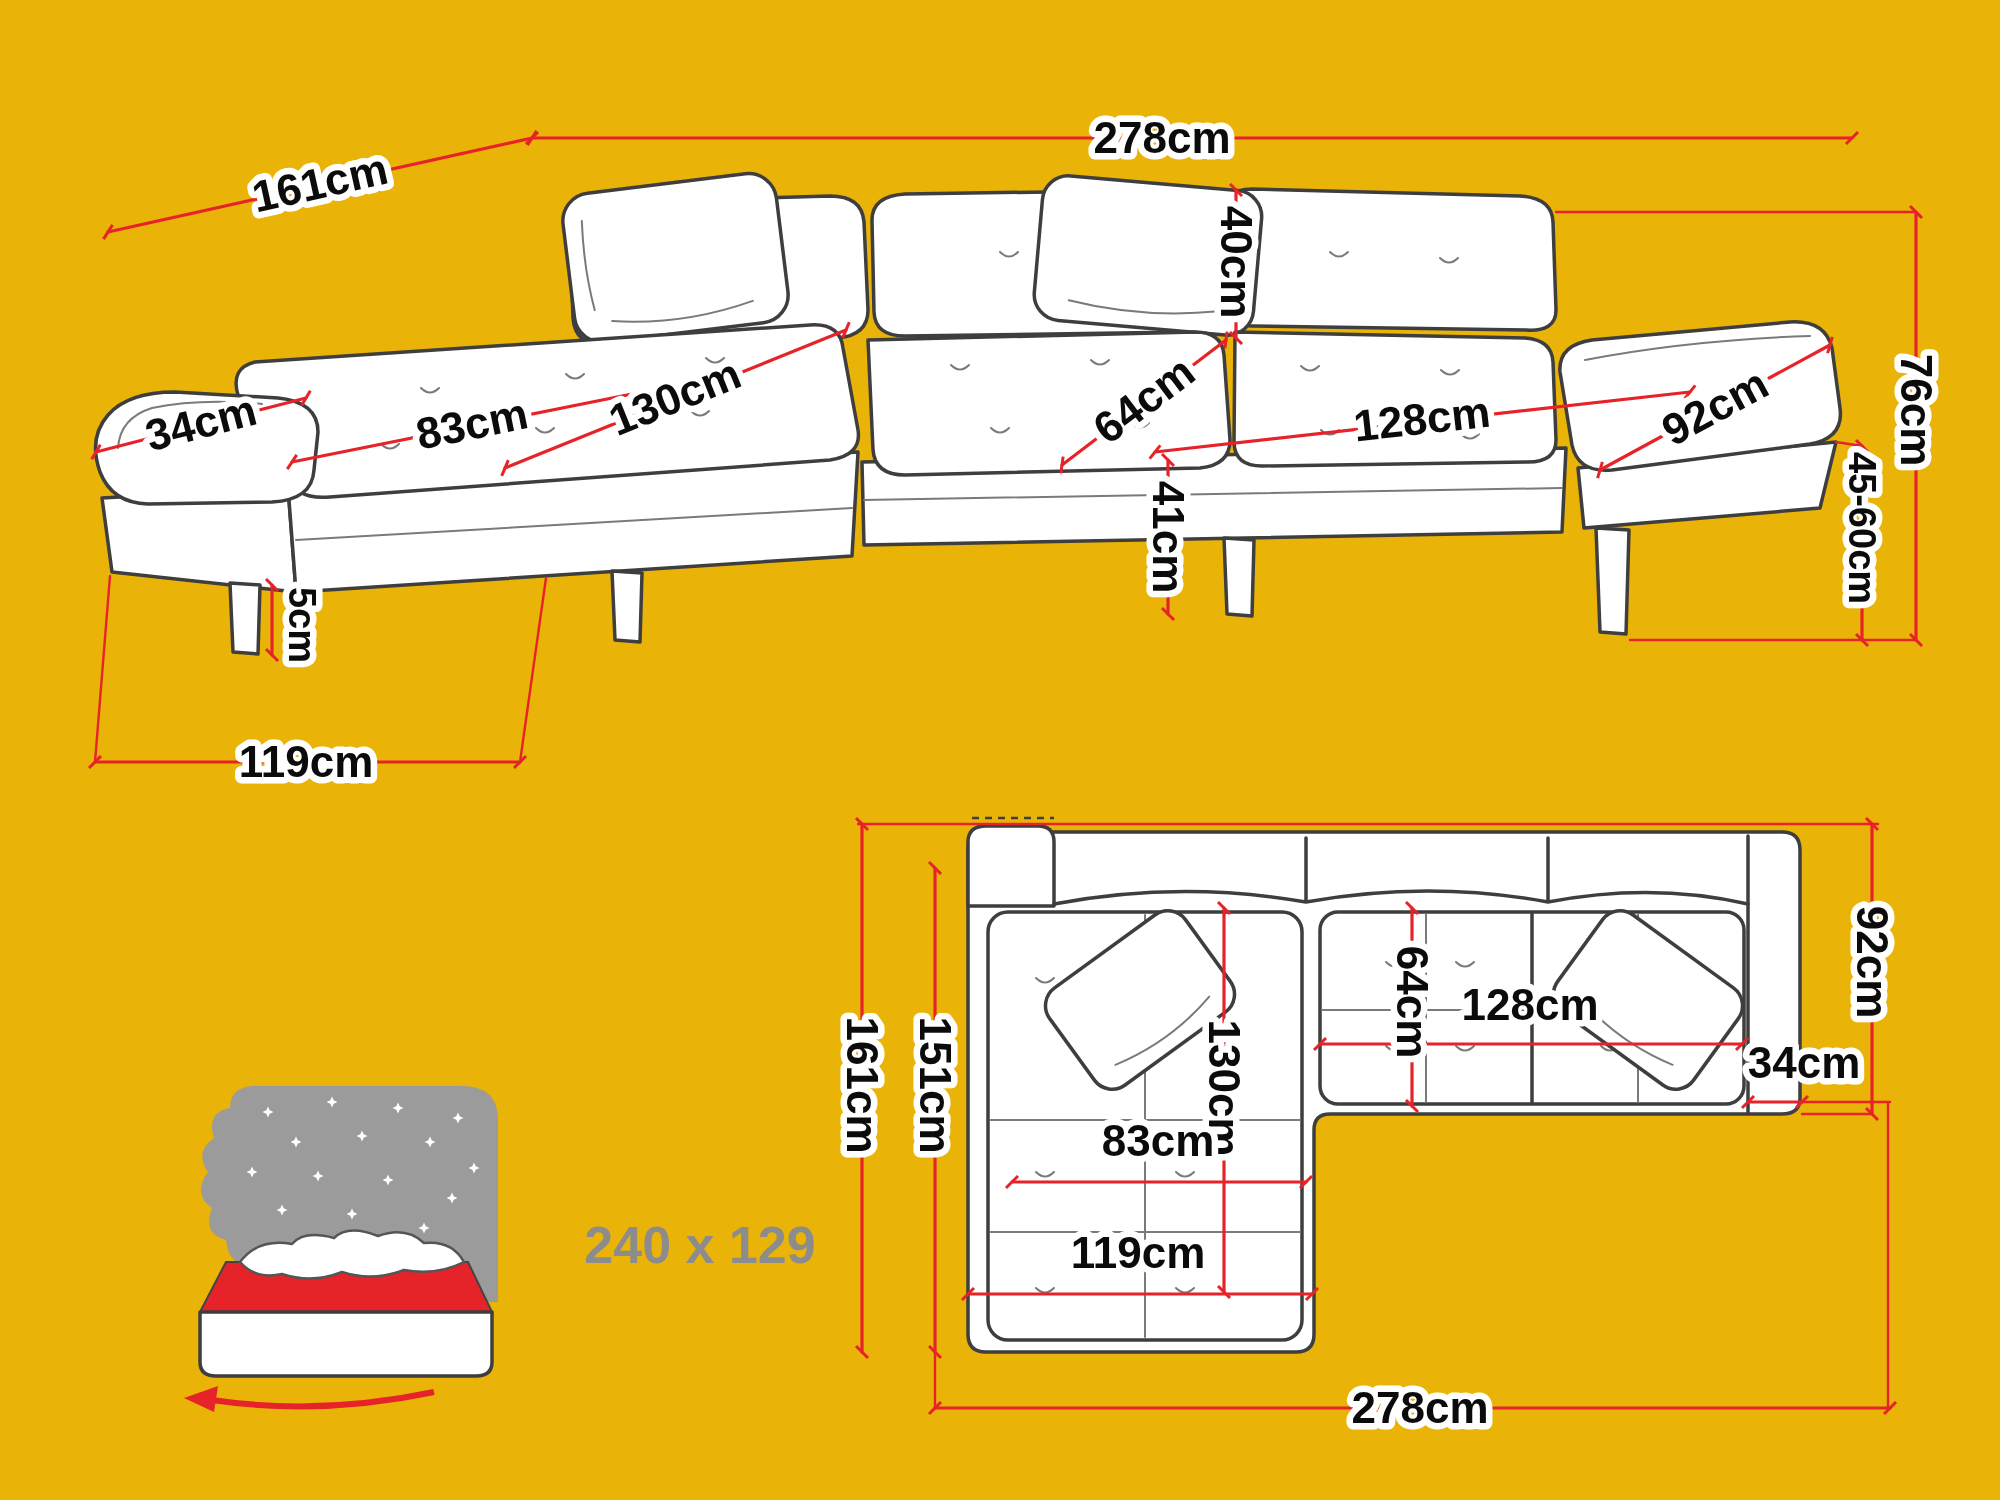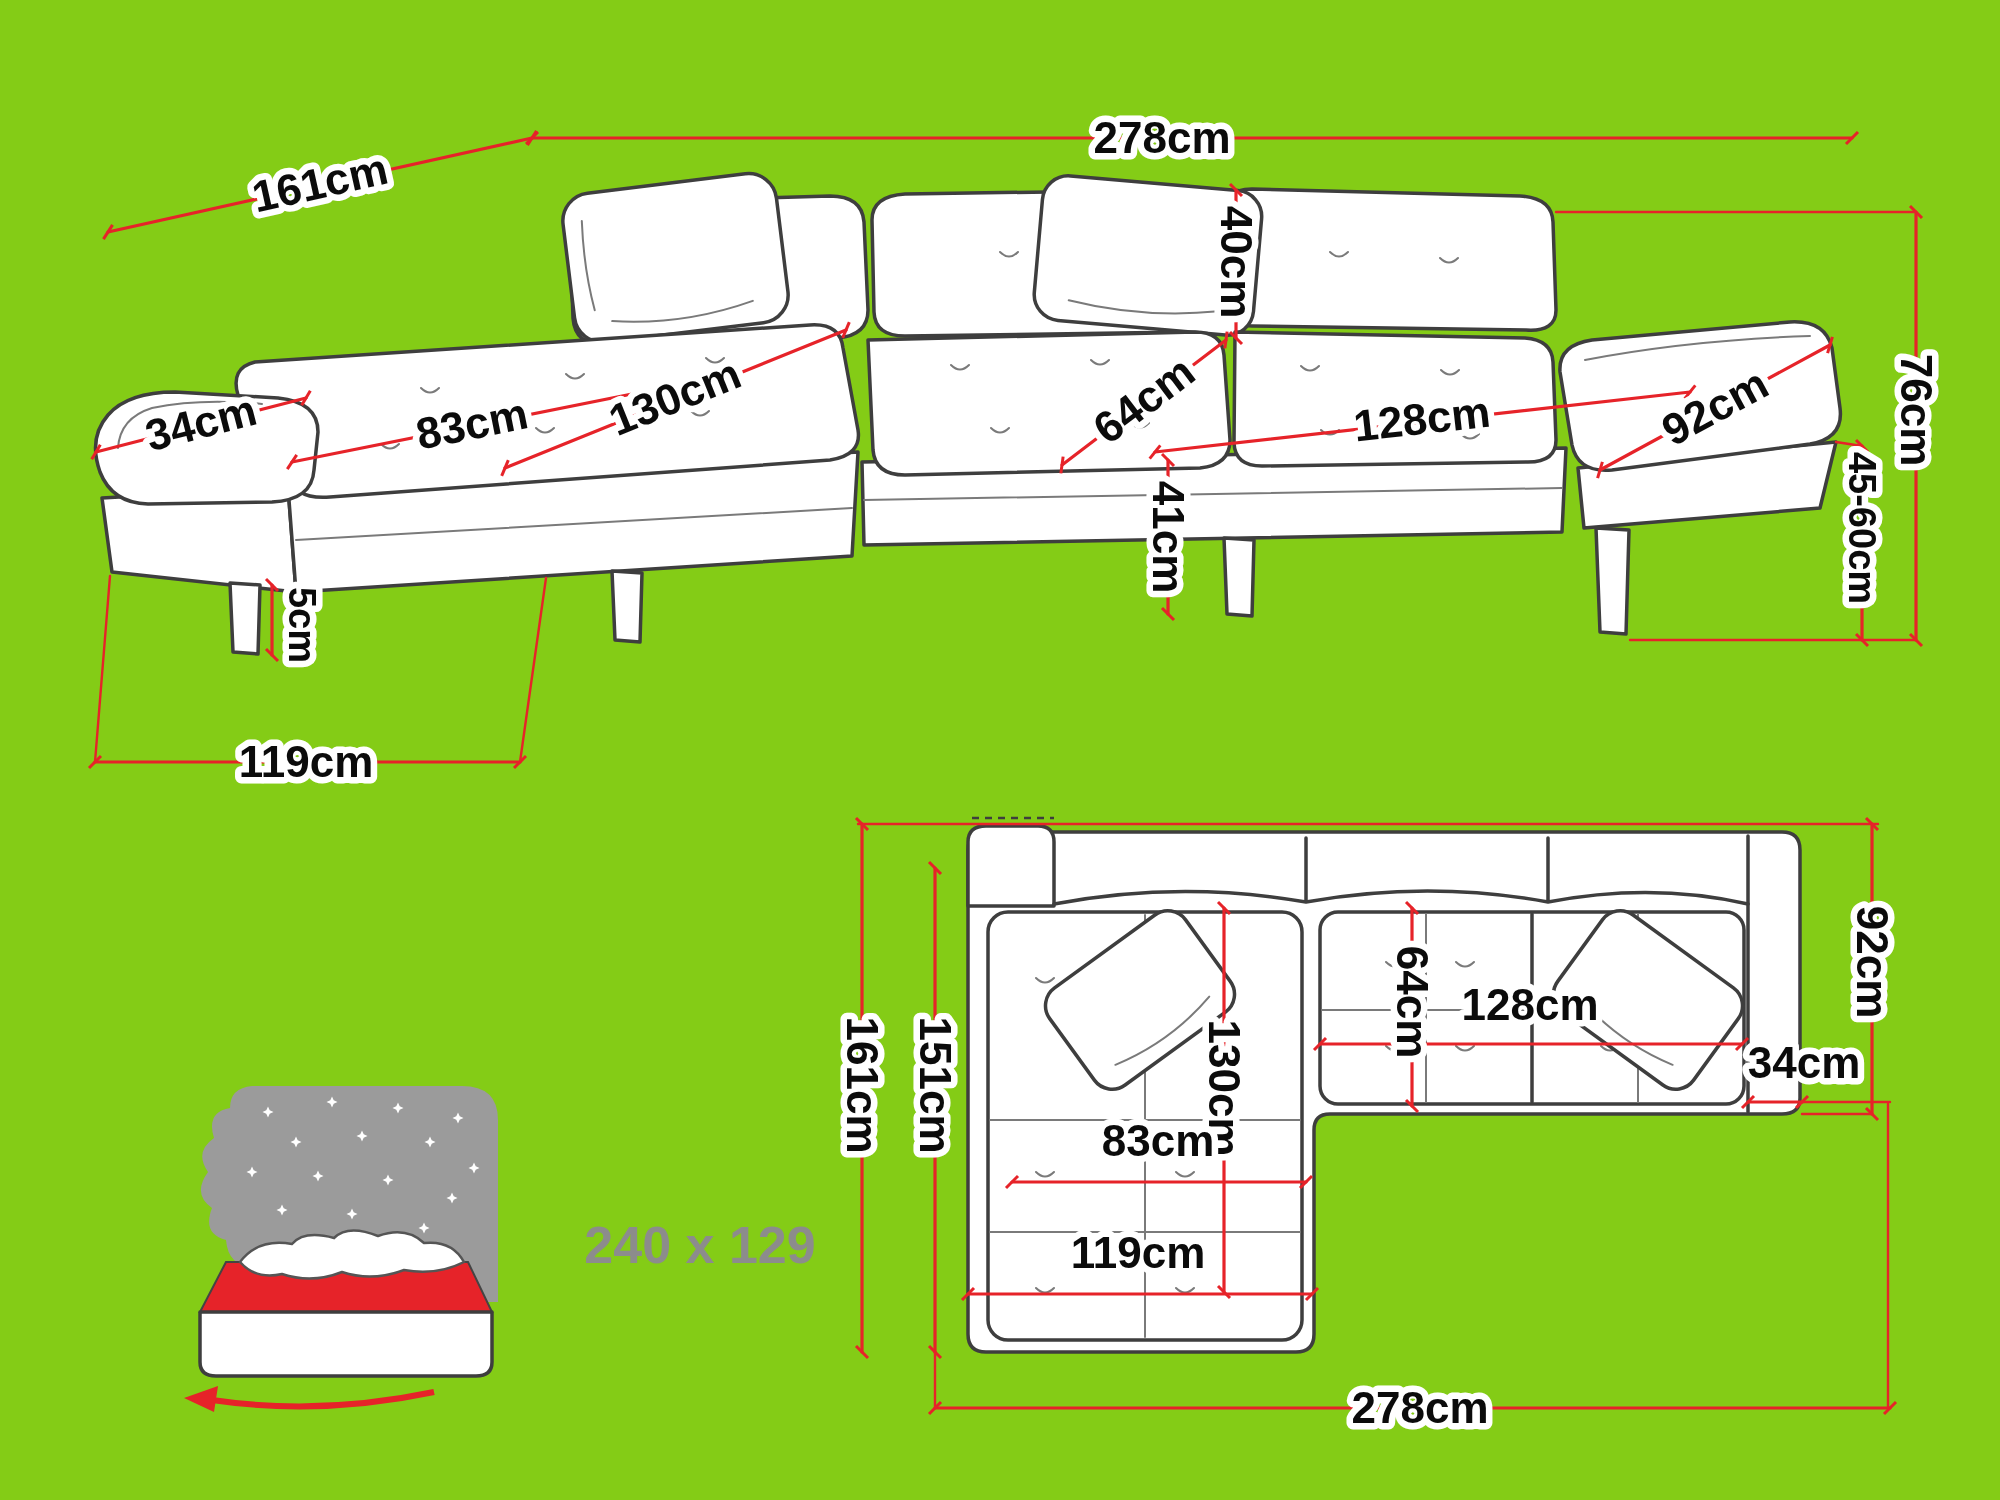--- a/index.html
+++ b/index.html
@@ -1,17 +1,17 @@
 <!DOCTYPE html>
 <html><head>
 <meta charset="utf-8">
 <title>Diagram</title>
 <style>
   html,body{margin:0;padding:0;background:#fff;}
-  .stage{position:relative;width:2000px;height:1500px;background:#84cc16;overflow:hidden;
+  .stage{position:relative;width:2000px;height:1500px;background:#eab308;overflow:hidden;
          font-family:"Liberation Sans",sans-serif;}
   svg{display:block;}
   .dim-label{font-family:"Liberation Sans",sans-serif;font-weight:700;font-size:44px;
              fill:#0b0b0b;stroke:#ffffff;stroke-width:13px;paint-order:stroke;
              stroke-linejoin:round;text-anchor:middle;}
   .dim-label-sm{font-size:38px;}
   .bed-label{font-family:"Liberation Sans",sans-serif;font-weight:700;font-size:52px;
              fill:#8c8c8c;text-anchor:middle;}
   .outline{stroke:#3e3e3e;stroke-width:3.5;fill:#ffffff;stroke-linejoin:round;stroke-linecap:round;}
   .thin{stroke:#7a7a7a;stroke-width:2;fill:none;stroke-linecap:round;}

